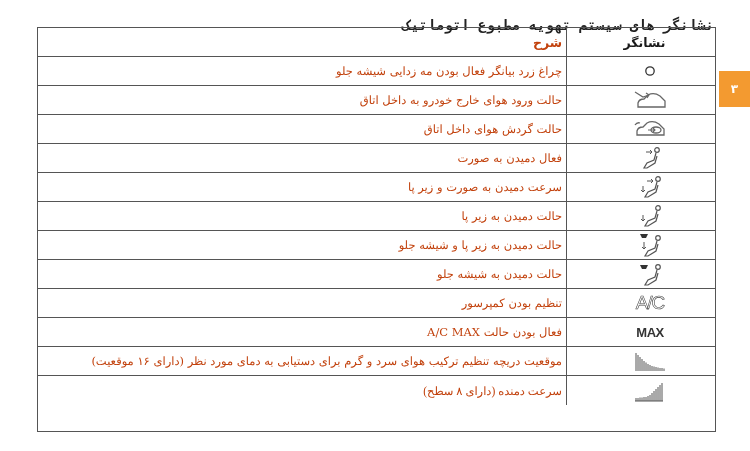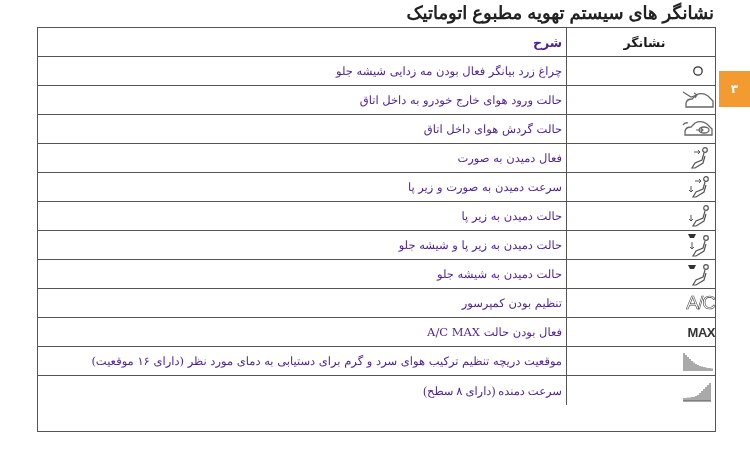--- a/index.html
+++ b/index.html
@@ -1,46 +1,46 @@
 <!DOCTYPE html>
 <html><head>
   <meta charset="utf-8">
   <style>
     * { box-sizing: border-box; margin: 0; padding: 0; }
     html, body { width: 750px; height: 451px; background: #ffffff; overflow: hidden; }
     body { position: relative; font-family: "DejaVu Serif", "Liberation Serif", serif; color: #1a1a1a; }
 
     .page-title {
-      position: absolute; right: 36px; top: 2px;
-      font-family: Liberation Sans, sans-serif;
-      font-size: 18px; font-weight: bold; direction: rtl; color: #222;
+      position: absolute; right: 36px; top: 17px;
+      font-family: Liberation Mono, monospace;
+      font-size: 14px; font-weight: bold; direction: rtl; color: #222;
     }
 
     .table {
       position: absolute; left: 37px; top: 27px; width: 679px; height: 405px;
       border: 1.5px solid #555;
       direction: rtl;
     }
     .row {
       display: flex; flex-direction: row; height: 29px;
       border-bottom: 1.5px solid #555;
     }
     .row:last-child { border-bottom: none; font-family: Liberation Serif, serif; }
     .row.header { height: 29px; }
     .cell-icon {
       width: 149px; flex: 0 0 149px; height: 100%;
       border-left: 1.5px solid #555;
-      display: flex; align-items: center; 
+      display: flex; align-items: center; justify-content: center;
       padding-left: 18px;
     }
     .cell-desc {
       flex: 1 1 auto; height: 100%;
       display: flex; align-items: center; justify-content: flex-start;
       padding-right: 4px;
-      font-size: 11.5px; direction: rtl; white-space: nowrap; color: #4c1d95;
+      font-size: 11.5px; direction: rtl; white-space: nowrap; color: #c2410c;
     }
     .header .cell-icon { justify-content: center; padding-left: 11px; padding-right: 4px; }
     .header .cell-desc, .header .cell-icon span {
       font-family: "DejaVu Sans", sans-serif; font-weight: bold; font-size: 12.5px;
     }
     .icon { display: inline-block; width: 34px; height: 24px; }
     .icon svg { width: 100%; height: 100%; display: block; }
     .text-icon {
       font-family: "Liberation Sans", sans-serif; color: #444;
       letter-spacing: -1px;

